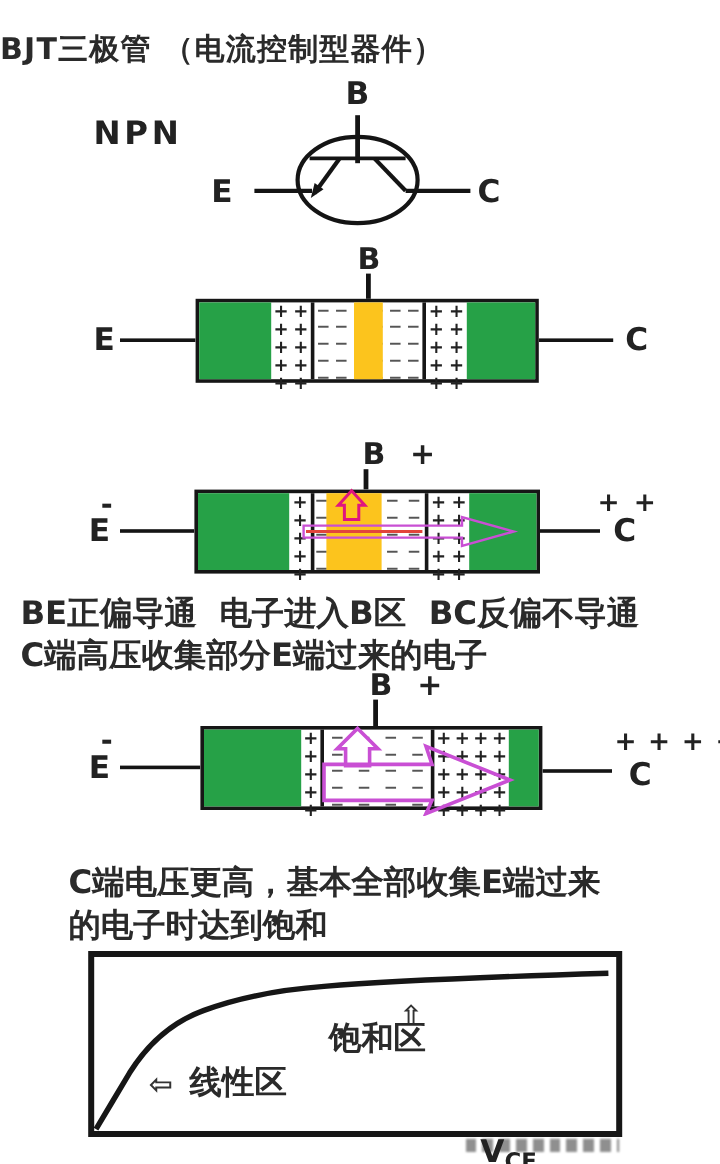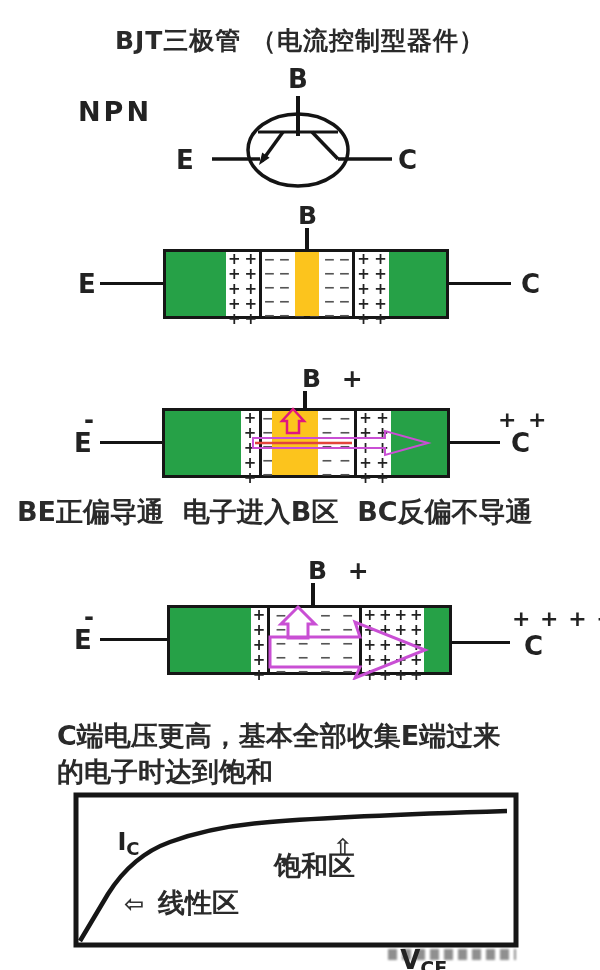--- a/index.html
+++ b/index.html
@@ -22,21 +22,21 @@
   .yellow-strip{position:absolute;top:0;bottom:0;z-index:2;}
   .arrow-svg{position:absolute;z-index:5;}
   .smudge{position:absolute;left:388px;top:949px;width:128px;height:11px;opacity:.5;filter:blur(1px);
           background:repeating-linear-gradient(90deg,#222 0 9px,transparent 9px 14px);}
 </style>
 </head>
 <body>
 
 <div id="stage">
 
-  <div class="lbl cjk" style="left:0;right:0;text-align:center;top:28px;font-size:25px;letter-spacing:1px;">BJT三极管 （电流控制型器件）</div>
+  <div class="lbl cjk" style="left:0;right:0;text-align:left;top:28px;font-size:25px;letter-spacing:1px;">BJT三极管 （电流控制型器件）</div>
 
   <div class="lbl" style="left:78px;top:98px;font-size:27px;letter-spacing:3px;">NPN</div>
 
   <div class="lbl" style="left:288px;top:66px;font-size:26px;">B</div>
   <div class="lbl" style="left:176px;top:147px;font-size:26px;">E</div>
   <div class="lbl" style="left:398px;top:147px;font-size:26px;">C</div>
 
   <svg class="abs" style="left:170px;top:60px;" width="240" height="135" viewBox="0 0 240 135">
     <ellipse cx="128" cy="90" rx="50" ry="36" fill="none" stroke="#141414" stroke-width="3.5"></ellipse>
     <line x1="128" y1="36" x2="128" y2="76" stroke="#141414" stroke-width="4"></line>
@@ -180,20 +180,21 @@
     <div class="seg green" style="flex: 1 1 auto; background: rgb(38, 161, 71);"></div>
   </div>
 
   <svg class="arrow-svg" style="left:160px;top:405px;" width="290" height="75" viewBox="0 0 290 75">
     <path d="M133 4 L144 16 L139 16 L139 28 L127 28 L127 16 L122 16 Z" fill="none" stroke-width="2.5" stroke="#e0157f"></path>
     <line x1="95" y1="38" x2="192" y2="38" stroke-width="2.5" stroke="#e2443b"></line>
     <path d="M93 33 L225 33 L225 26 L268 38 L225 50 L225 43 L93 43 Z" fill="none" stroke-width="2" stroke="#c94fd4"></path>
   </svg>
 
   <div class="lbl cjk" style="left:17px;top:498px;font-size:27px;">BE正偏导通  电子进入B区  BC反偏不导通</div>
+  <div class="lbl cjk" style="left:17px;top:533px;font-size:27px;">C端高压收集部分E端过来的电子</div>
 
   <div class="lbl" style="left:308px;top:558px;font-size:25px;letter-spacing:6px;">B +</div>
   <div class="lead-v" style="left:311px;top:583px;height:22px;"></div>
 
   <div class="lbl" style="left:84px;top:605px;font-size:24px;">-</div>
   <div class="lbl" style="left:74px;top:627px;font-size:26px;">E</div>
   <div class="lead-h" style="left:100px;top:638px;width:67px;"></div>
   <div class="lbl" style="left:512px;top:608px;font-size:22px;letter-spacing:1px;">+ + + +</div>
   <div class="lbl" style="left:524px;top:633px;font-size:26px;">C</div>
   <div class="lead-h" style="left:452px;top:641px;width:58px;"></div>
@@ -264,23 +265,20 @@
   </svg>
 
   <div class="lbl cjk" style="left:57px;top:758px;font-size:27px;">的电子时达到饱和</div>
   <div class="lbl cjk" style="left:57px;top:722px;font-size:27px;">C端电压更高，基本全部收集E端过来</div>
 
   <svg class="abs" style="left:70px;top:789px;" width="452" height="166" viewBox="0 0 452 166">
     <rect x="6" y="6" width="440" height="150" fill="#ffffff" stroke="#161616" stroke-width="5"></rect>
     <path d="M10 152 C 20 135, 28 122, 38 105 C 55 78, 75 62, 100 53 C 130 42, 160 36, 200 33 C 260 28, 340 25, 437 22" fill="none" stroke="#161616" stroke-width="4.5"></path>
   </svg>
 
-  <div class="lbl" style="left:84px;top:806px;font-size:24px;">
-    <span>I</span><span style="font-size:18px;vertical-align:-5px;">C</span>
-  </div>
   <div class="lbl" style="left:364px;top:921px;font-size:26px;">
     <span>V</span><span style="font-size:19px;vertical-align:-6px;">CE</span>
   </div>
 
   <div class="lbl" style="left:333px;top:836px;font-size:23px;color:#333;">⇧</div>
   <div class="lbl cjk" style="left:274px;top:852px;font-size:27px;">饱和区</div>
   <div class="lbl" style="left:124px;top:892px;font-size:24px;color:#333;">⇦</div>
   <div class="lbl cjk" style="left:158px;top:889px;font-size:27px;">线性区</div>
 
   <div class="smudge"></div>

